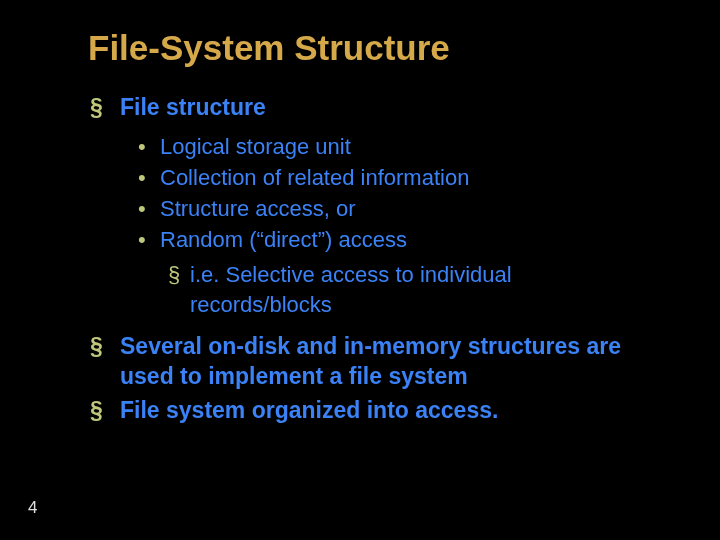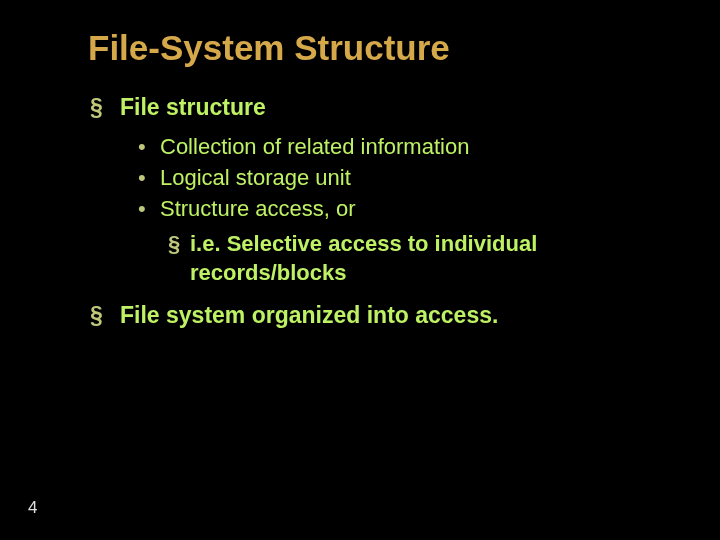--- a/index.html
+++ b/index.html
@@ -19,21 +19,21 @@
     padding: 28px 36px 20px 88px;
   }
   .title {
     color: #d5a94a;
     font-weight: bold;
     font-size: 35px;
     margin: 0 0 24px 0;
     font-family: "Segoe UI", "Lucida Sans", Arial, sans-serif;
   }
   .content {
-    color: #bef264;
+    color: #3b82f6;
     font-size: 23px;
     line-height: 1.32;
     font-weight: bold;
   }
   .l1 {
     position: relative;
     padding-left: 32px;
     margin-bottom: 4px;
   }
   .l1::before {
@@ -53,21 +53,21 @@
   .l2::before {
     content: "•";
     position: absolute;
     left: 50px;
     top: 0;
     color: #bfc77a;
   }
   .l3 {
     position: relative;
     padding-left: 102px;
-    font-weight: bold;
+    font-weight: normal;
     font-size: 22px;
     margin-bottom: 2px;
     margin-top: 6px;
   }
   .l3::before {
     content: "§";
     position: absolute;
     left: 80px;
     top: 0;
     color: #bfc77a;
@@ -85,22 +85,24 @@
 </style>
 </head>
 <body>
 
 <div class="slide">
   <h1 class="title">File-System Structure</h1>
 
   <div class="content">
     <div class="l1">File structure</div>
     <div class="spacer-sm"></div>
+    <div class="l2">Logical storage unit</div>
     <div class="l2">Collection of related information</div>
-    <div class="l2">Logical storage unit</div>
     <div class="l2">Structure access, or</div>
+    <div class="l2">Random (“direct”) access</div>
     <div class="l3">i.e. Selective access to individual records/blocks</div>
     <div class="spacer-md"></div>
+    <div class="l1">Several on-disk and in-memory structures are used to implement a file system</div>
     <div class="l1">File system organized into access.</div>
   </div>
 
   <div class="page-number">4</div>
 </div>
 
 </body></html>

